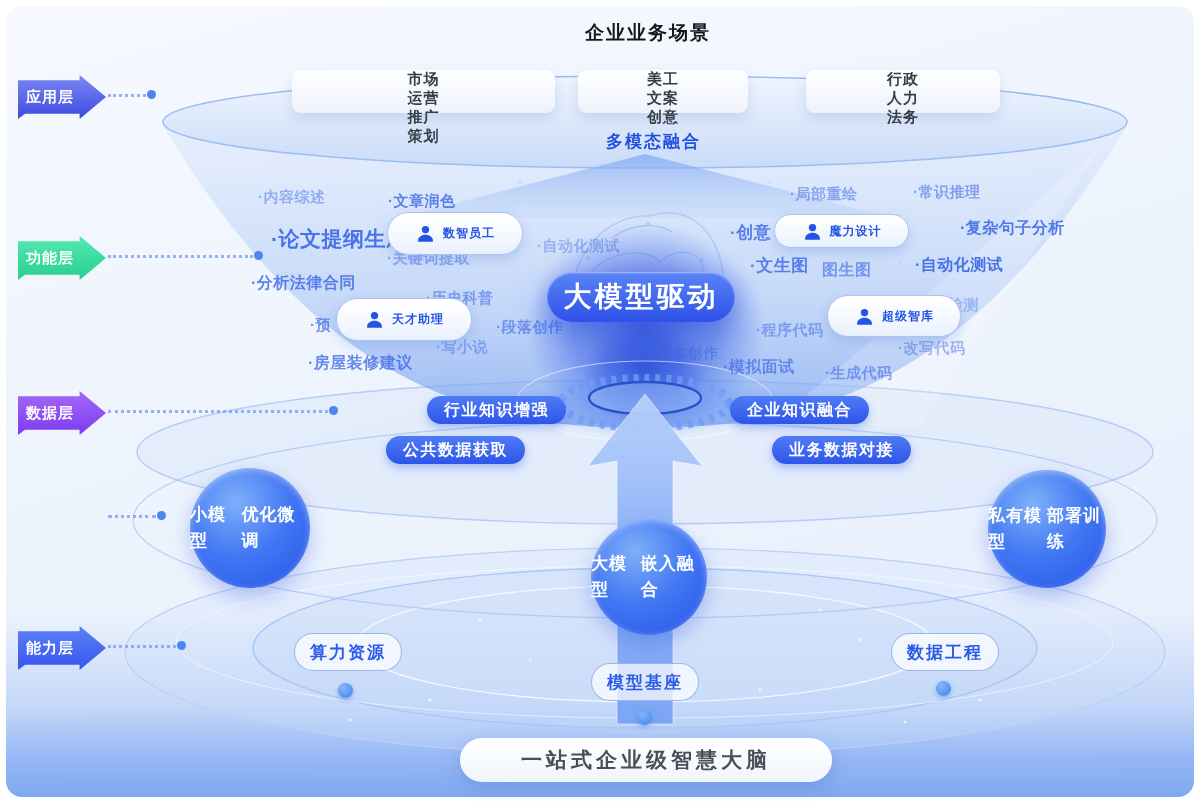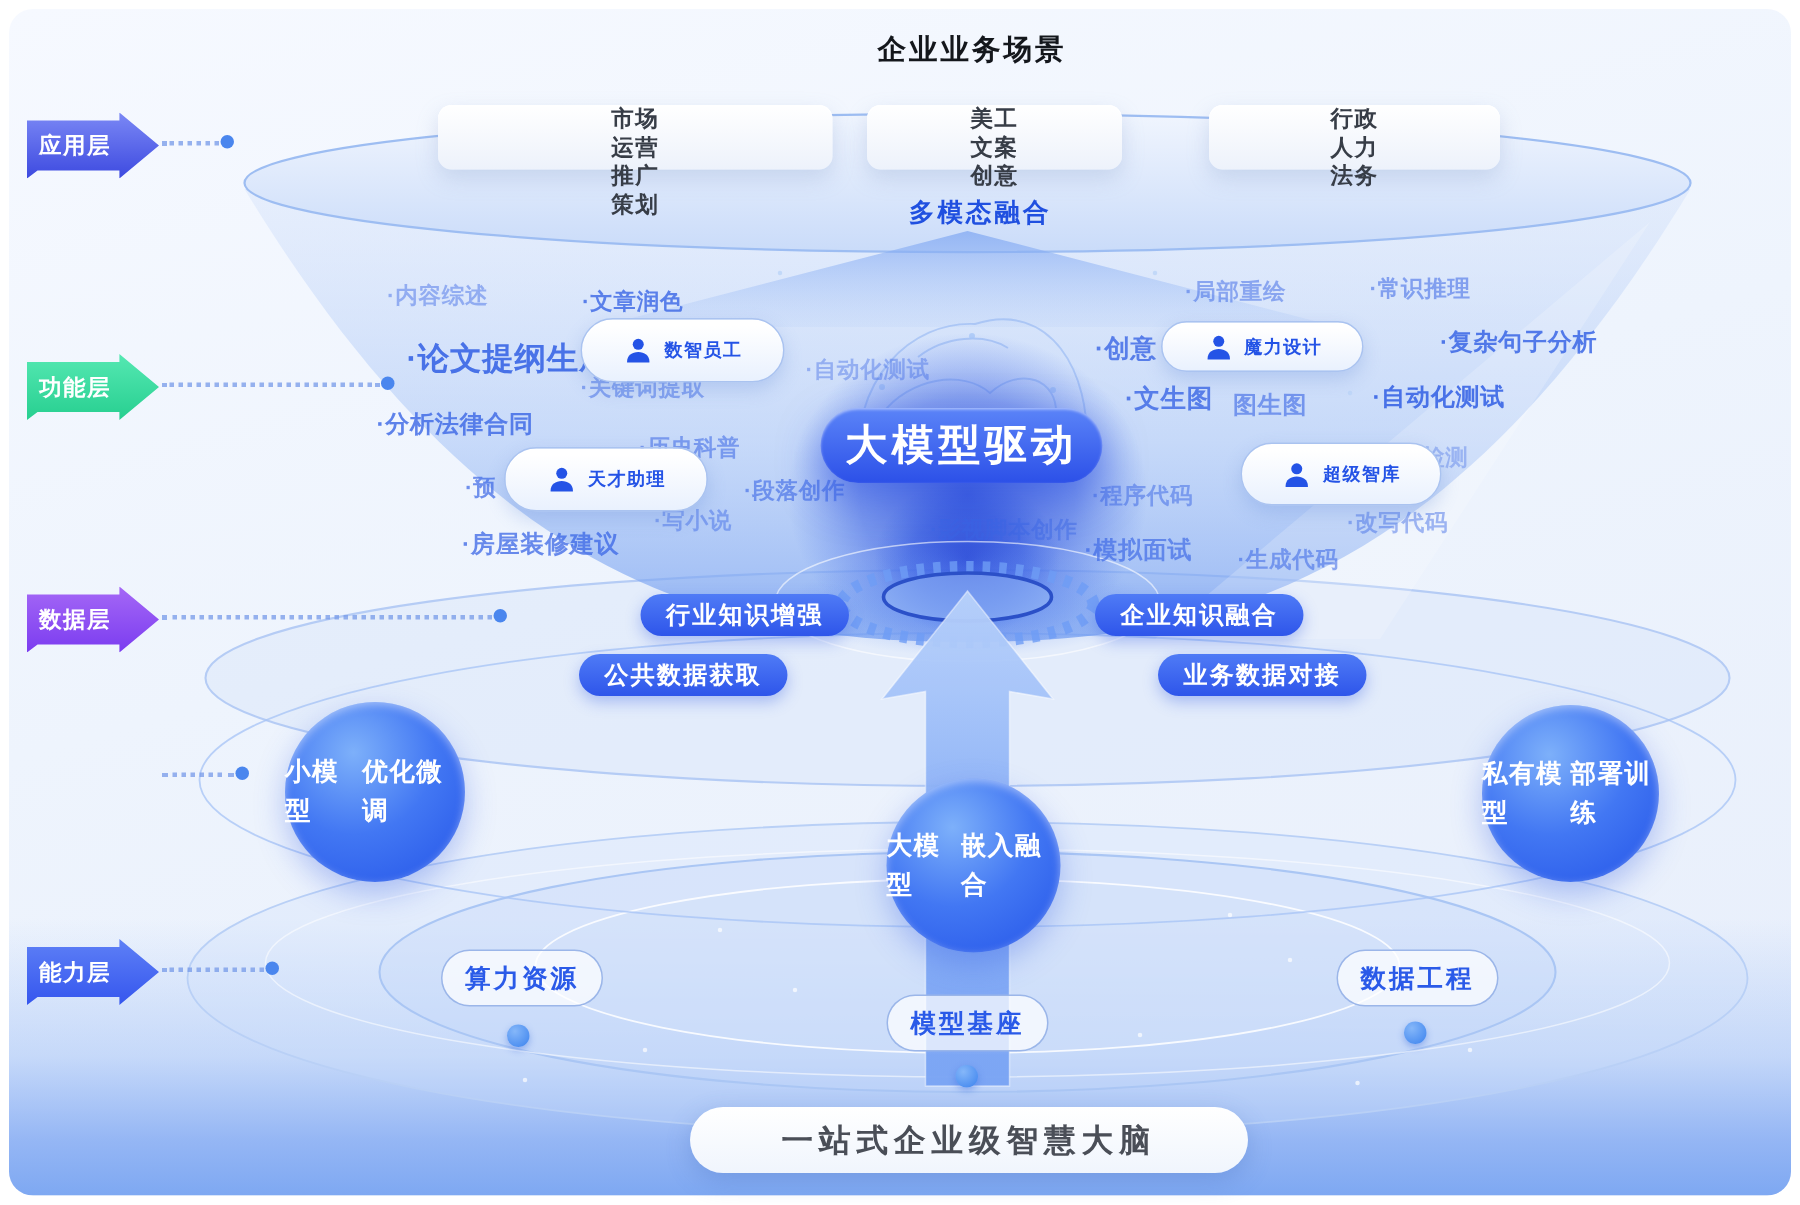--- a/index.html
+++ b/index.html
@@ -245,21 +245,21 @@
   <div class="sc" style="left:308px;top:353px;opacity:.75;font-size:16px;">·房屋装修建议</div>
   <div class="sc" style="left:537px;top:237px;opacity:.4;">·自动化测试</div>
   <div class="sc" style="left:790px;top:185px;opacity:.5;">·局部重绘</div>
   <div class="sc" style="left:913px;top:183px;opacity:.55;">·常识推理</div>
   <div class="sc" style="left:960px;top:218px;opacity:.85;font-size:16px;">·复杂句子分析</div>
   <div class="sc" style="left:730px;top:221px;opacity:.8;font-size:17px;">·创意</div>
   <div class="sc" style="left:750px;top:254px;opacity:.8;font-size:17px;">·文生图</div>
   <div class="sc" style="left:822px;top:260px;opacity:.6;font-size:16px;">图生图</div>
   <div class="sc" style="left:915px;top:255px;opacity:.9;font-size:16px;">·自动化测试</div>
   <div class="sc" style="left:948px;top:296px;opacity:.35;">检测</div>
-  <div class="sc" style="left:728px;top:321px;opacity:.5;">·程序代码</div>
+  <div class="sc" style="left:756px;top:321px;opacity:.5;">·程序代码</div>
   <div class="sc" style="left:898px;top:339px;opacity:.45;">·改写代码</div>
   <div class="sc" style="left:825px;top:364px;opacity:.55;">·生成代码</div>
   <div class="sc" style="left:723px;top:357px;opacity:.65;font-size:16px;">·模拟面试</div>
   <div class="sc" style="left:620px;top:344px;opacity:.45;">·影视脚本创作</div>
 
   <div class="role" style="left:387px;top:212px;width:136px;height:43px;">
     <svg width="21" height="21" viewBox="0 0 24 24" fill="#2453e6">
         <circle cx="12" cy="7.5" r="4.2"></circle>
         <path d="M3.5 20.5c0-4.6 3.8-7.2 8.5-7.2s8.5 2.6 8.5 7.2v.8h-17z"></path>
       </svg>

